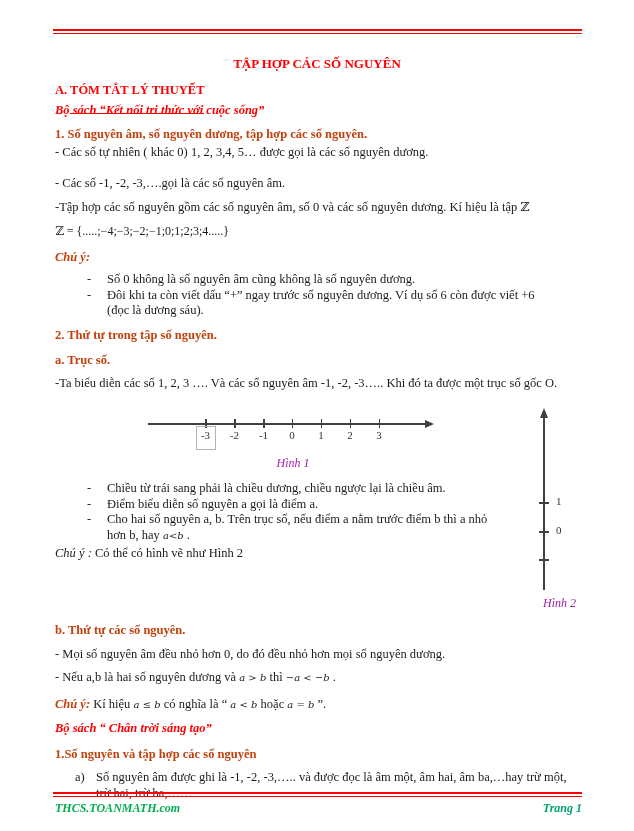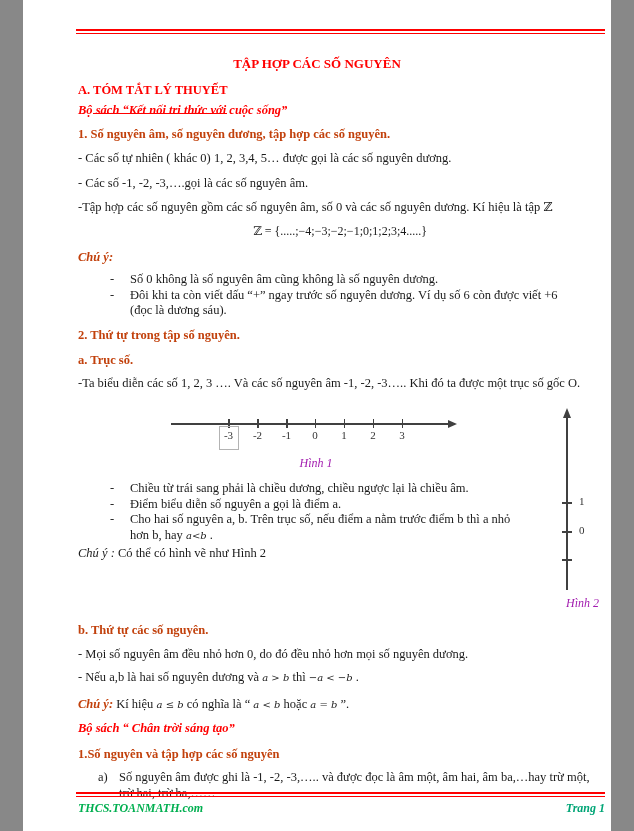--- a/index.html
+++ b/index.html
@@ -1,17 +1,17 @@
 <!DOCTYPE html>
 <html><head>
 <meta charset="utf-8">
 <style>
   html,body{margin:0;padding:0;background:#888;}
   .page{
-    position:relative;width:588px;height:831px;background:#ffffff;margin:0 auto;
+    position:relative;width:634px;height:831px;background:#ffffff;margin:0 auto;
     font-family:"Liberation Serif","DejaVu Serif",serif;color:#1a1a1a;font-size:12.5px;
     overflow:hidden;
   }
   .abs{position:absolute;}
   .nowrap{white-space:nowrap;}
   .red{color:#FF0000;}
   .blue{color:#c2410c;}
   .b{font-weight:bold;}
   .i{font-style:italic;}
   .math{font-style:italic;font-family:"DejaVu Serif","Liberation Serif",serif;font-size:10px;}
@@ -47,25 +47,25 @@
   <div class="abs dbl-line" style="left:53px;top:29px;width:529px;"></div>
 
   <div class="abs doc-title" style="top:56px;">TẬP HỢP CÁC SỐ NGUYÊN</div>
 
   <div class="abs red b nowrap" style="left:55px;top:83px;font-size:12.5px;"><span>A. </span><span class="underline-red">TÓM TẮT LÝ THUYẾT</span></div>
 
   <div class="abs red b i nowrap" style="left:55px;top:103px;">Bộ sách “Kết nối tri thức với cuộc sống”</div>
 
   <div class="abs blue b nowrap" style="left:55px;top:127px;">1. Số nguyên âm, số nguyên dương, tập hợp các số nguyên.</div>
 
-  <div class="abs nowrap" style="left:55px;top:151px;">- Các số tự nhiên ( khác 0) 1, 2, 3,4, 5… được gọi là các số nguyên dương.</div>
+  <div class="abs nowrap" style="left:55px;top:145px;">- Các số tự nhiên ( khác 0) 1, 2, 3,4, 5… được gọi là các số nguyên dương.</div>
   <div class="abs nowrap" style="left:55px;top:176px;">- Các số -1, -2, -3,….gọi là các số nguyên âm.</div>
   <div class="abs nowrap" style="left:55px;top:199px;">-Tập hợp các số nguyên gồm các số nguyên âm, số 0 và các số nguyên dương. Kí hiệu là tập ℤ</div>
 
-  <div class="abs" style="left:55px;top:224px;width:524px;text-align:center;font-size:12px;">ℤ = {.....;−4;−3;−2;−1;0;1;2;3;4.....}</div>
+  <div class="abs" style="left:55px;top:224px;width:524px;text-align:left;font-size:12px;">ℤ = {.....;−4;−3;−2;−1;0;1;2;3;4.....}</div>
 
   <div class="abs blue b i nowrap" style="left:55px;top:250px;">Chú ý:</div>
   <div class="abs" style="left:80px;top:272px;width:478px;">
     <div class="li"><span class="dash">-</span><span>Số 0 không là số nguyên âm cũng không là số nguyên dương.</span></div>
     <div class="li"><span class="dash">-</span><span>Đôi khi ta còn viết dấu “+” ngay trước số nguyên dương. Ví dụ số 6 còn được viết +6 (đọc là dương sáu).</span></div>
   </div>
 
   <div class="abs blue b nowrap" style="left:55px;top:328px;">2. Thứ tự trong tập số nguyên.</div>
   <div class="abs blue b nowrap" style="left:55px;top:353px;">a. Trục số.</div>
   <div class="abs nowrap" style="left:55px;top:376px;">-Ta biểu diễn các số  1, 2, 3 …. Và các số nguyên âm -1, -2, -3….. Khi đó ta được một trục số gốc O.</div>

